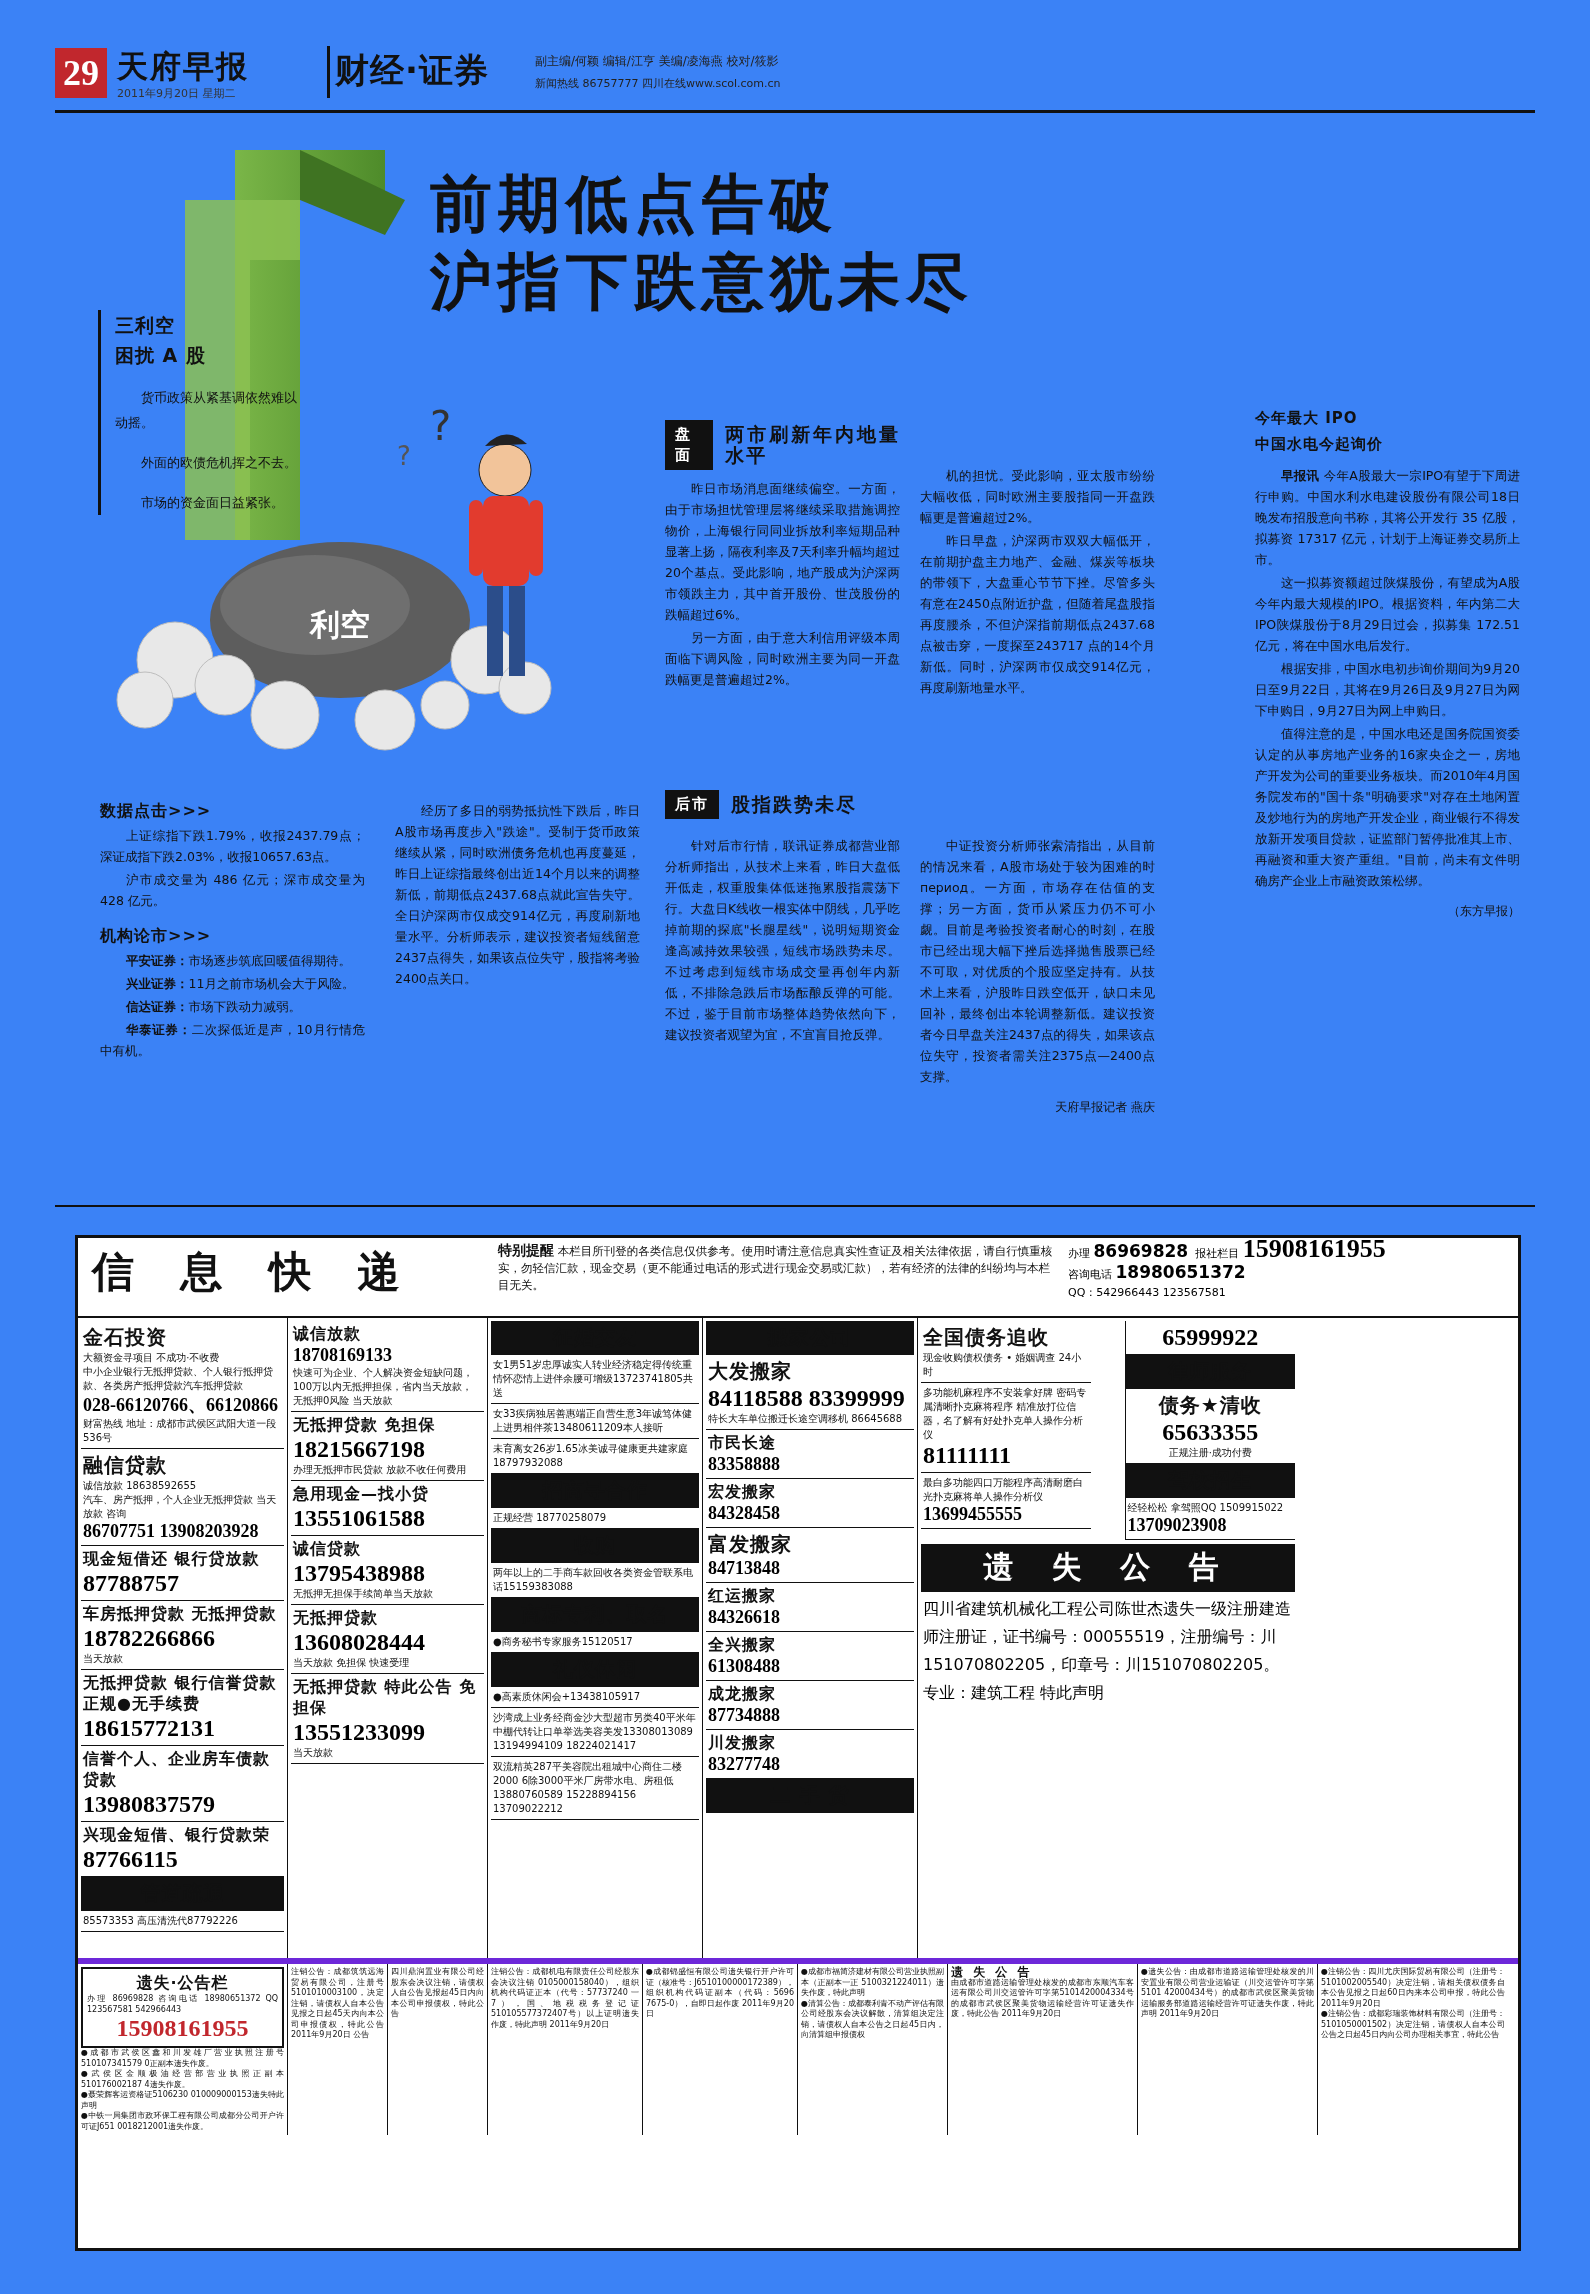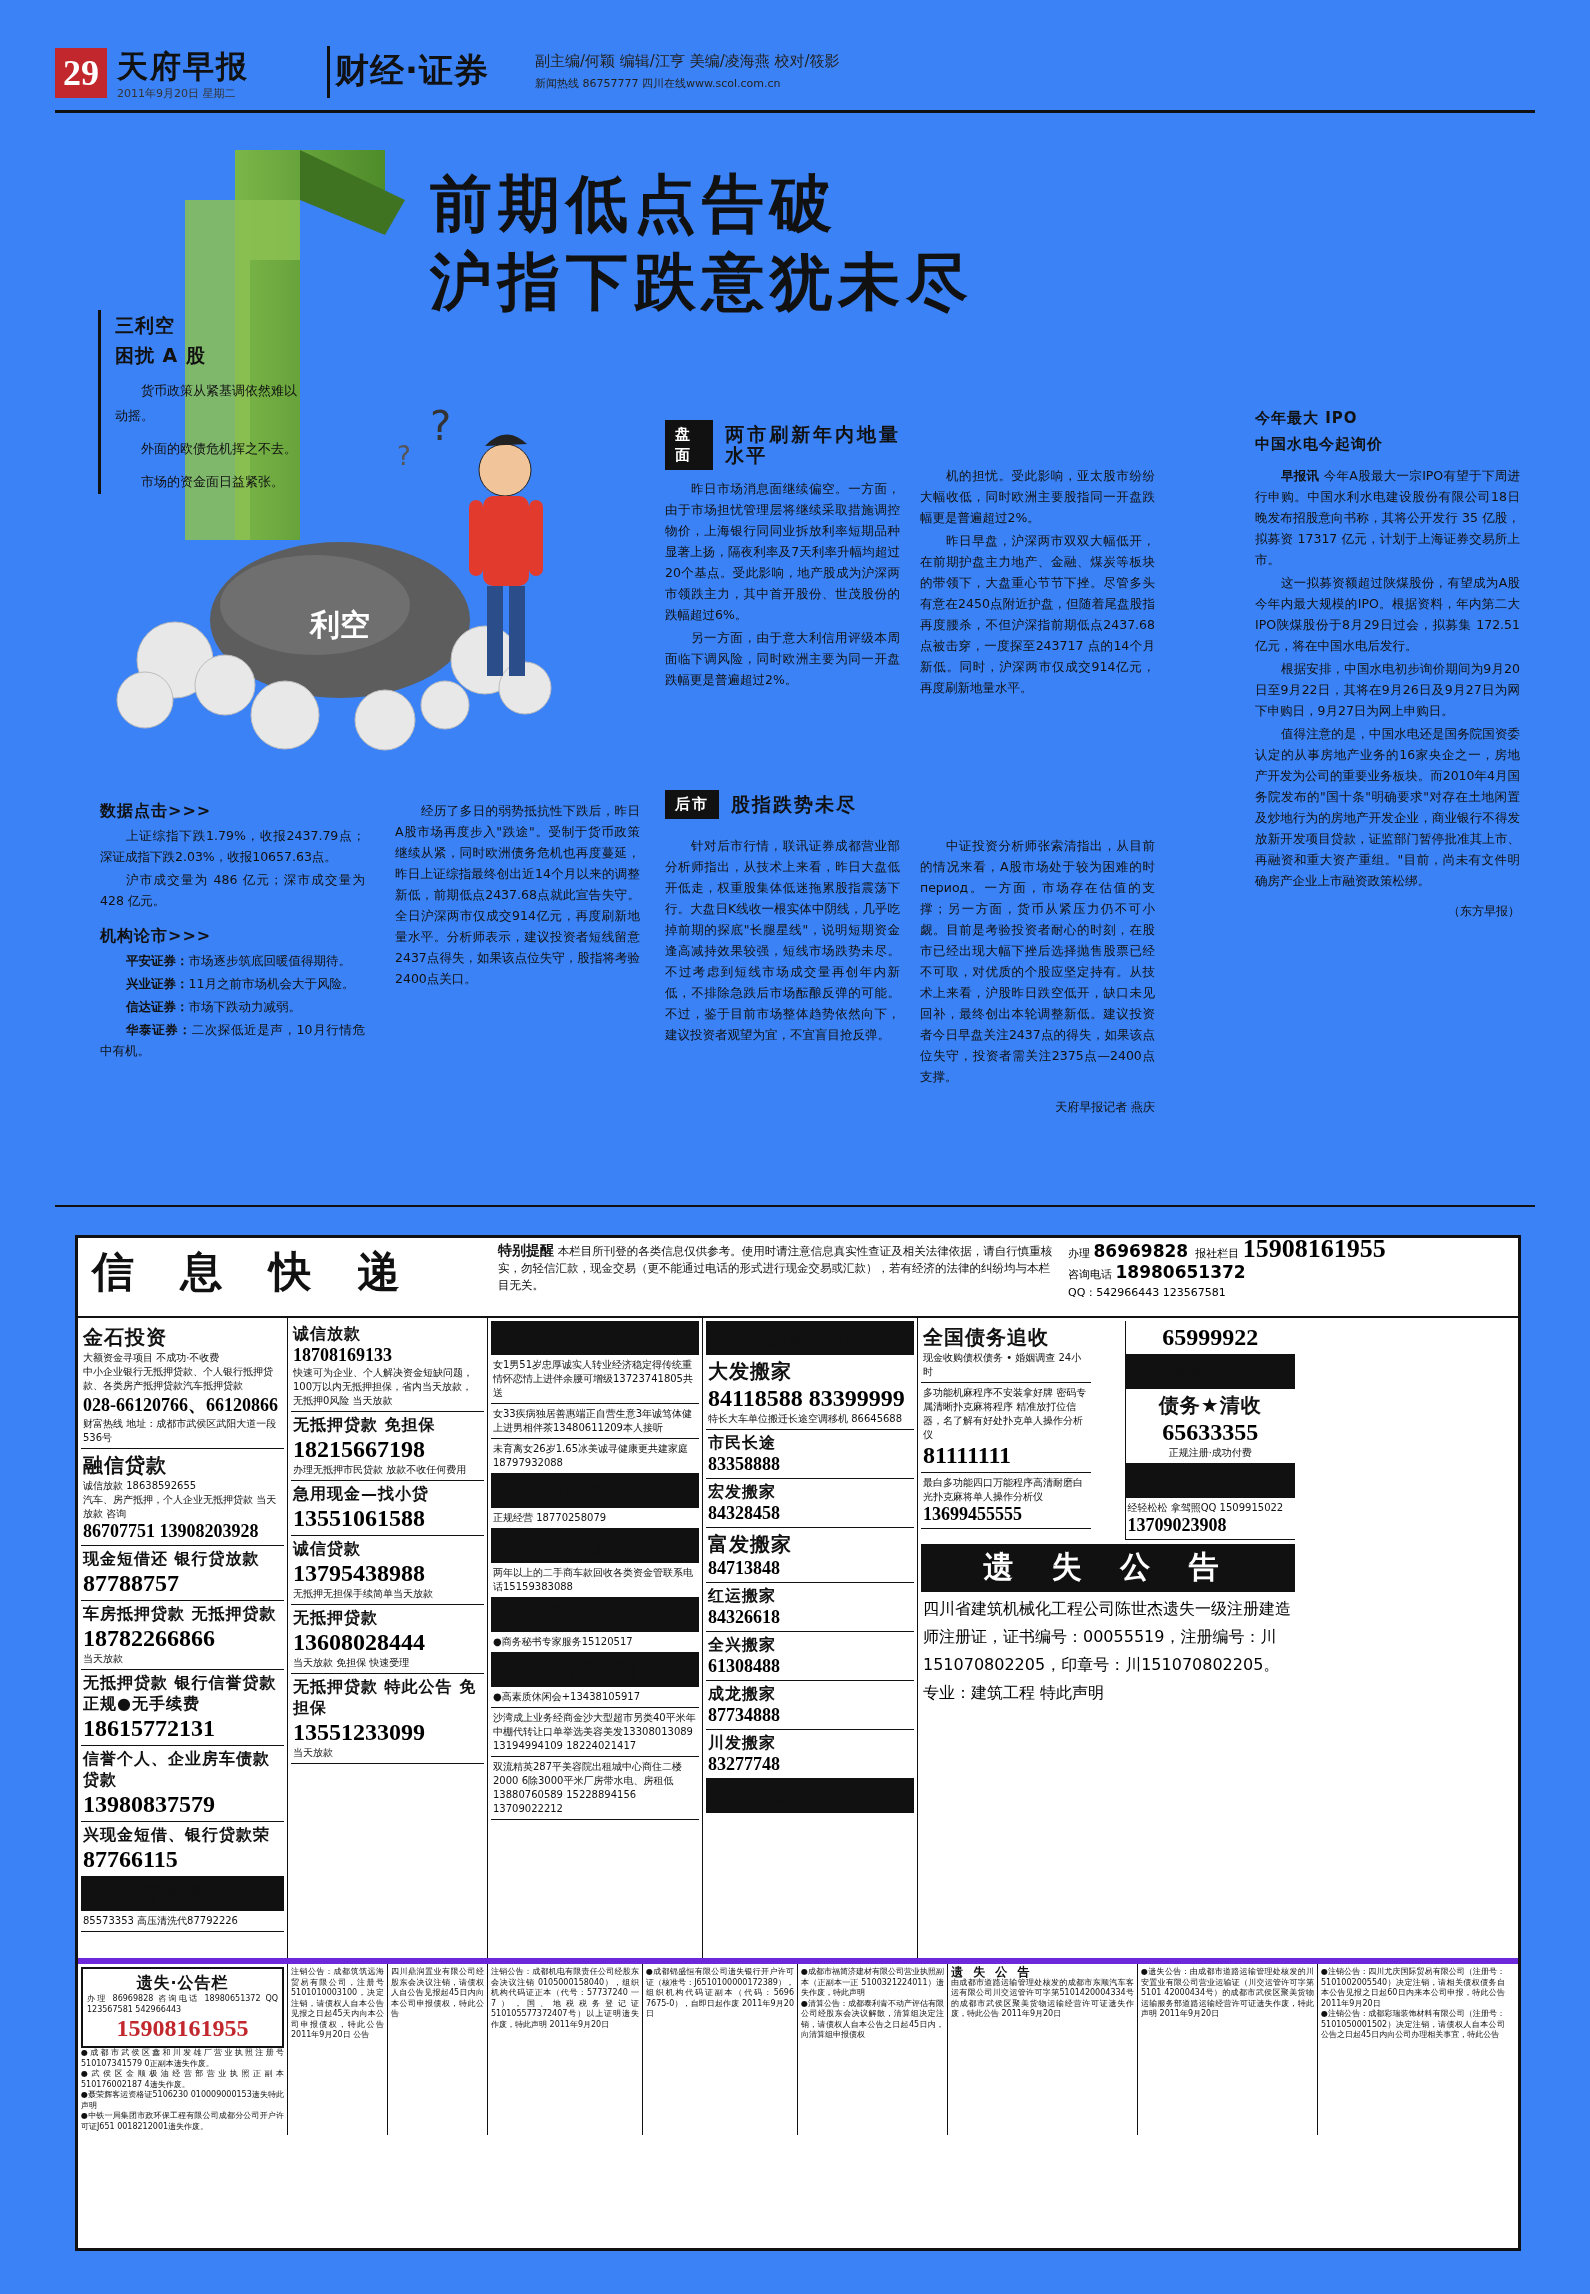--- a/index.html
+++ b/index.html
@@ -8,31 +8,31 @@
 
   
   .masthead{position:absolute;left:55px;top:48px;width:1480px;height:62px;border-bottom:3px solid #111;}
   .mh-num{position:absolute;left:0;top:0;width:52px;height:50px;background:#c1272d;color:#fff;
           font-size:36px;font-weight:bold;text-align:center;line-height:50px;font-family:"Liberation Serif",serif;}
   .mh-name{position:absolute;left:62px;top:-2px;font-size:31px;font-weight:bold;color:#111;letter-spacing:2px;
            font-family:"DejaVu Sans",sans-serif;}
   .mh-date{position:absolute;left:62px;top:38px;font-size:11px;color:#333;}
   .mh-sec{position:absolute;left:280px;top:0px;font-size:34px;font-weight:bold;color:#111;letter-spacing:1px;}
   .mh-sec-line{position:absolute;left:272px;top:-2px;width:3px;height:52px;background:#111;}
-  .mh-meta{position:absolute;left:480px;top:4px;font-size:15px;color:#222;line-height:18px;}
+  .mh-meta{position:absolute;left:480px;top:4px;font-size:12px;color:#222;line-height:18px;}
   .mh-meta2{position:absolute;left:480px;top:28px;font-size:11px;color:#222;}
 
   
   .art{position:absolute;left:85px;top:140px;width:560px;height:650px;}
   .headline{position:absolute;left:430px;top:165px;width:800px;}
   .hl1,.hl2{font-family:"DejaVu Sans",sans-serif;font-weight:bold;color:#111;font-size:62px;letter-spacing:6px;line-height:78px;}
 
   .subbox{position:absolute;left:98px;top:310px;width:190px;border-left:3px solid #111;padding-left:14px;}
   .subbox .t{font-size:19px;font-weight:bold;line-height:30px;color:#111;letter-spacing:1px;}
-  .subbox .p{font-size:13px;line-height:25px;color:#111;margin-top:8px;text-indent:26px;}
+  .subbox .p{font-size:13px;line-height:25px;color:#111;margin-top:15px;text-indent:26px;}
 
   
   .col{position:absolute;font-size:12.5px;line-height:21px;color:#111;text-align:justify;}
   .col p{margin:0 0 2px 0;text-indent:26px;}
   .secthead{display:flex;align-items:center;gap:12px;margin-bottom:8px;}
   .secthead .tag{background:#111;color:#fff;font-size:15px;font-weight:bold;padding:4px 10px;letter-spacing:2px;}
   .secthead .txt{font-size:19px;font-weight:bold;letter-spacing:2px;}
   .bigtitle{font-size:15px;font-weight:bold;letter-spacing:1px;line-height:26px;}
   .datahead{font-size:16px;font-weight:bold;letter-spacing:1px;margin-bottom:4px;}
   .sign{text-align:right;font-size:12px;margin-top:10px;}

